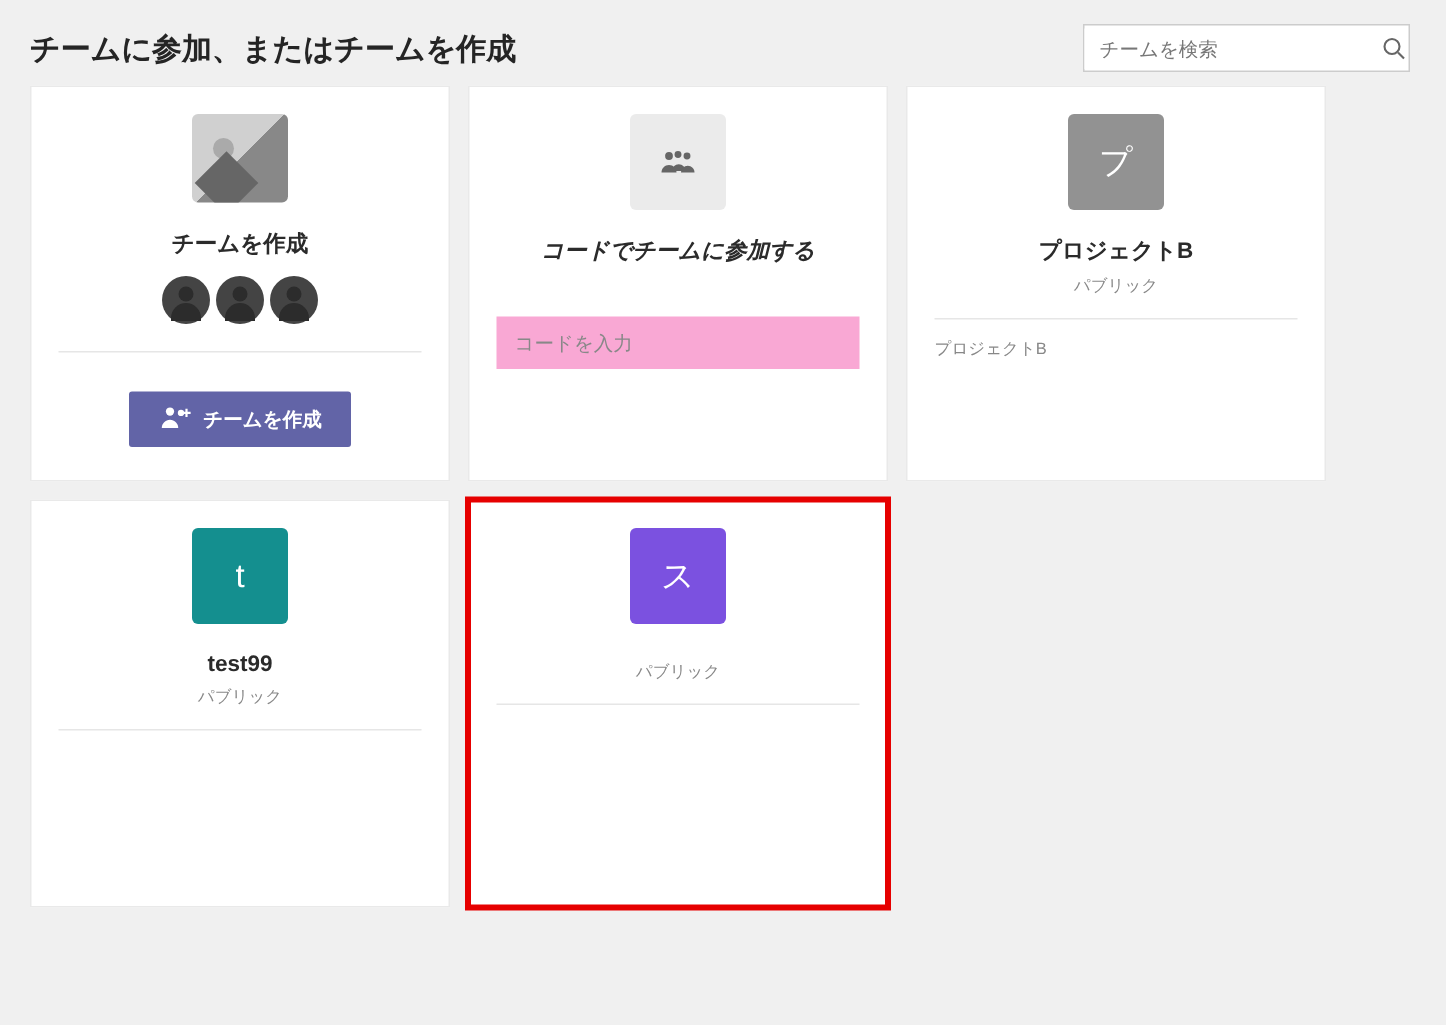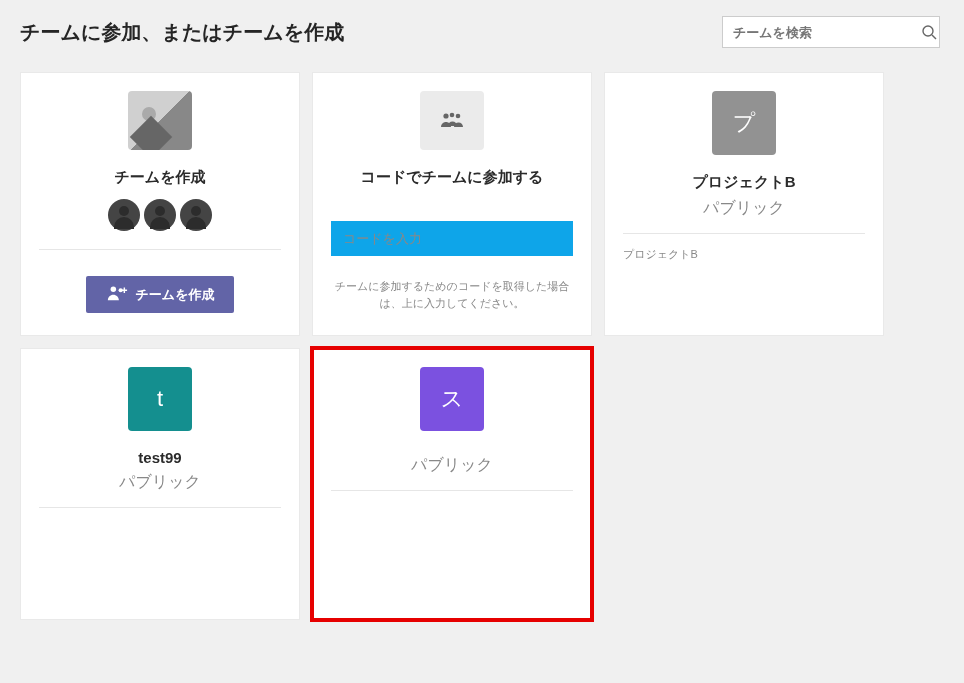--- a/index.html
+++ b/index.html
@@ -7,21 +7,21 @@
       font-family: "Segoe UI", "Yu Gothic", "Meiryo", sans-serif;
       background: #f0f0f0;
       width: 964px;
       height: 683px;
       overflow: hidden;
     }
     .header {
       display: flex;
       justify-content: space-between;
       align-items: center;
-      padding: 16px 24px 24px 20px;
+      padding: 16px 24px 9px 20px;
     }
     .page-title {
       font-size: 20px;
       font-weight: 700;
       color: #252525;
     }
     .search-wrap {
       display: flex;
       align-items: center;
       border: 1px solid #ccc;
@@ -29,21 +29,20 @@
       width: 218px;
       height: 32px;
     }
     .search-input {
       border: none;
       outline: none;
       padding: 6px 10px;
       font-size: 13px;
       flex: 1;
       color: #333;
-      font-weight: bold;
     }
     .search-input::placeholder { color: #777; }
     .search-btn {
       width: 32px;
       display: flex;
       align-items: center;
       justify-content: center;
       color: #666;
     }
     .grid {
@@ -116,21 +115,21 @@
       background: #7b51e0;
       color: #fff;
     }
     .card-title {
       font-size: 15px;
       font-weight: 700;
       color: #2b2b2b;
       text-align: center;
     }
     .card-sub {
-      font-size: 16px;
+      font-size: 11px;
       color: #888;
       margin-top: 6px;
       text-align: center;
     }
     .divider {
       border: none;
       border-top: 1px solid #e6e6e6;
       width: 100%;
       margin: 14px 0 12px 0;
     }
@@ -181,29 +180,29 @@
       font-weight: 600;
       border-radius: 2px;
       display: inline-flex;
       align-items: center;
       gap: 8px;
       cursor: pointer;
     }
     .code-input {
       width: 100%;
       border: none;
-      background: #0ea5e9;
+      background: #f9a8d4;
       padding: 10px 12px;
       font-size: 13px;
       color: #333;
       margin-top: 6px;
       margin-bottom: 22px;
     }
     .code-input::placeholder { color: #888; }
-    .code-card .card-title { margin-bottom: 28px; }
+    .code-card .card-title { margin-bottom: 28px; font-style: italic; }
     .people-icon {
       width: 22px; height: 18px;
     }
   </style>
 </head>
 <body>
 
 <div class="header">
   <h1 class="page-title">チームに参加、またはチームを作成</h1>
   <div class="search-wrap">
@@ -248,21 +247,20 @@
         <circle cx="6" cy="5" r="2.6"></circle>
         <path d="M1 16c0-2.8 2.2-5 5-5s5 2.2 5 5"></path>
         <circle cx="12" cy="4" r="2.3"></circle>
         <path d="M8 15c0-2.5 2-4.5 4.5-4.5s4.5 2 4.5 4.5"></path>
         <circle cx="18" cy="5" r="2.3"></circle>
         <path d="M14 16c0-2.5 2-4.5 4.5-4.5S23 13.5 23 16"></path>
       </svg>
     </div>
     <div class="card-title">コードでチームに参加する</div>
     <input class="code-input" type="text" placeholder="コードを入力" style="">
-    <div class="card-desc">チームに参加するためのコードを取得した場合は、上に入力してください。</div>
   </div>
 
   <div class="card">
     <div class="tile tile-proj">プ</div>
     <div class="card-title">プロジェクトB</div>
     <div class="card-sub">パブリック</div>
     <hr class="divider">
     <div class="card-desc left">プロジェクトB</div>
   </div>
 

